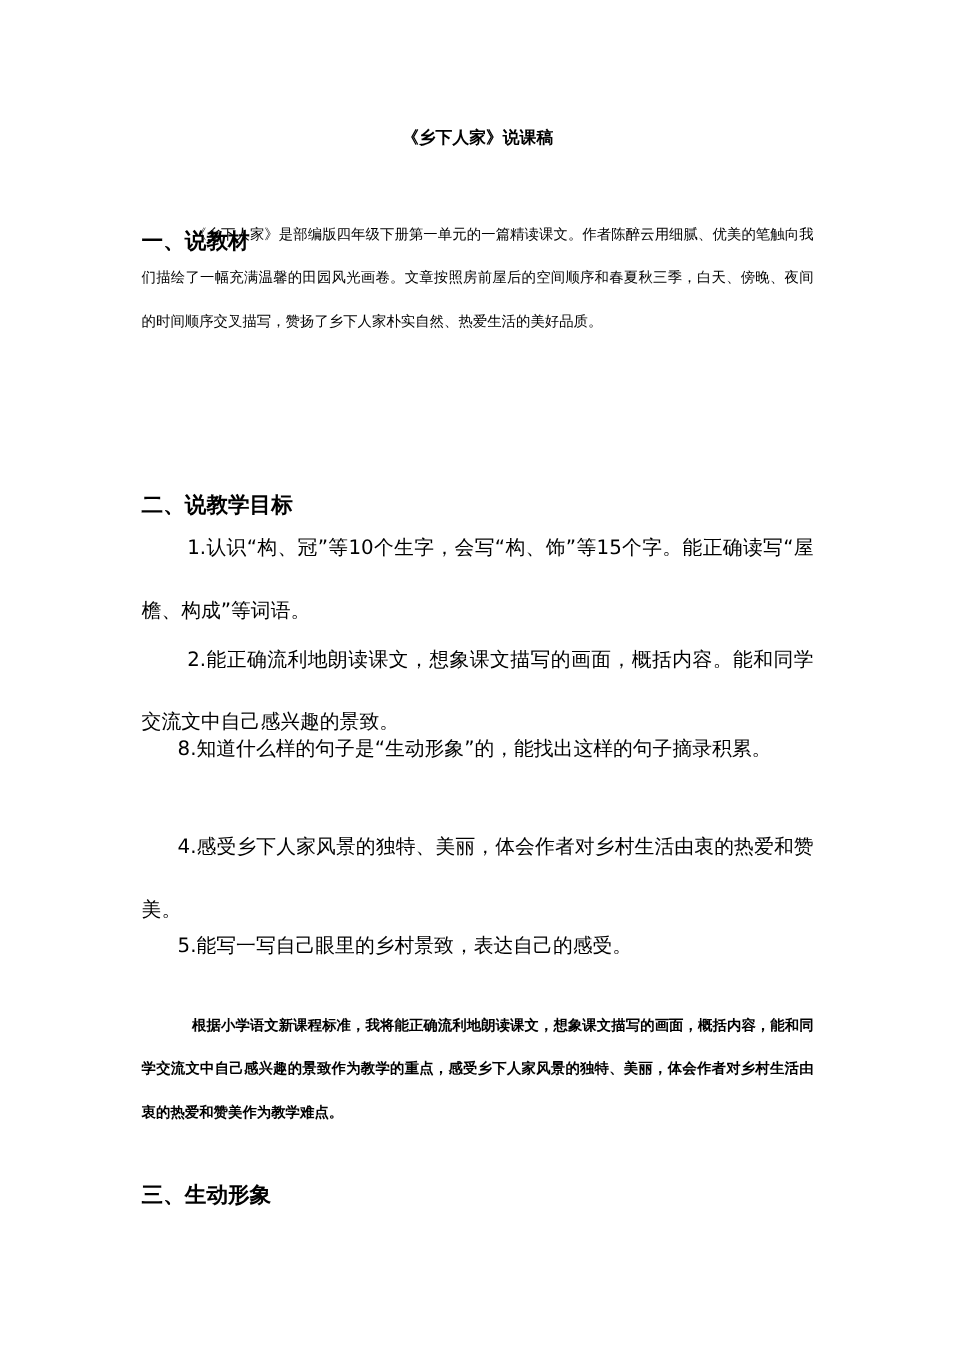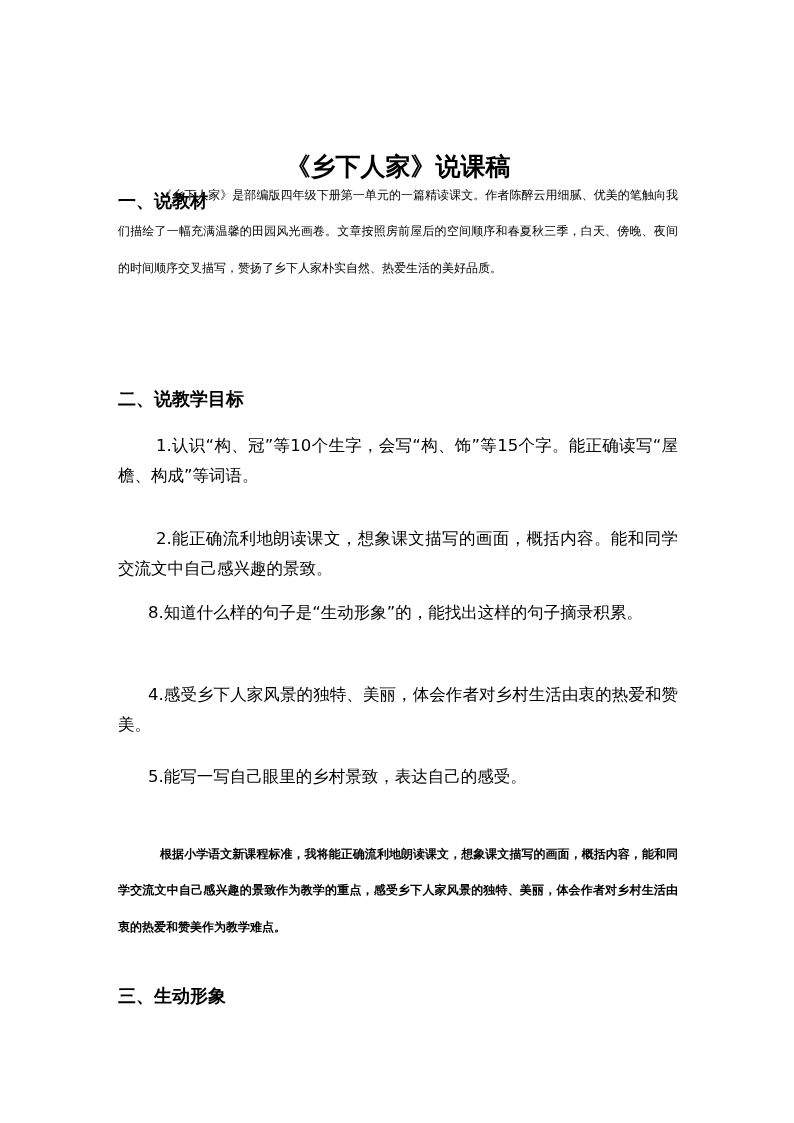--- a/index.html
+++ b/index.html
@@ -1,36 +1,36 @@
 <!DOCTYPE html>
 <html><head>
 <meta charset="utf-8">
 <style>
   html, body { margin:0; padding:0; background:#ffffff; }
   body { width:794px; height:1123px; position:relative; overflow:hidden;
          font-family: "DejaVu Sans", "Liberation Sans", sans-serif; color:#000; }
   .page { position:absolute; left:118px; top:0; width:560px; }
   .title { position:absolute; left:0; width:560px; top:106px; text-align:center;
-           font-size:25px; font-weight:bold; letter-spacing:0px;margin-top:44px; }
+           font-size:14px; font-weight:bold; letter-spacing:0px; }
   .h { position:absolute; left:0; font-size:18px; font-weight:bold; }
   .p { position:absolute; left:0; width:560px; font-size:12px; line-height:36.3px;
        text-align:justify; text-justify:inter-character; }
   .p .ind { display:inline-block; width:42px; }
-  .item { position:absolute; left:0; width:560px; font-size:16.5px; line-height:30px; text-align:justify; }
+  .item { position:absolute; left:0; width:560px; font-size:16.5px; line-height:52px; text-align:justify; }
 </style>
 </head>
 <body>
 
 <div class="page">
   <div class="title">《乡下人家》说课稿</div>
 
   <div class="h" style="top:148px;margin-top:41px;">一、说教材</div>
   <div class="p" style="top:177px;"><span class="ind"></span><span>《乡下人家》是部编版四年级下册第一单元的一篇精读课文。作者陈醉云用细腻、优美的笔触向我们描绘了一幅充满温馨的田园风光画卷。文章按照房前屋后的空间顺序和春夏秋三季，白天、傍晚、夜间的时间顺序交叉描写，赞扬了乡下人家朴实自然、热爱生活的美好品质。</span></div>
 
-  <div class="h" style="top:387px;">二、说教学目标</div>
+  <div class="h" style="top:409px;">二、说教学目标</div>
 
   <div class="item" style="top:431px;"><span class="ind" style="display:inline-block;width:38px;"></span><span>1.认识“构、冠”等10个生字，会写“构、饰”等15个字。能正确读写“屋檐、构成”等词语。</span></div>
   <div class="item" style="top:524px;"><span class="ind" style="display:inline-block;width:38px;"></span><span>2.能正确流利地朗读课文，想象课文描写的画面，概括内容。能和同学交流文中自己感兴趣的景致。</span></div>
   <div class="item" style="top:598px;"><span class="ind" style="display:inline-block;width:30px;"></span><span>8.知道什么样的句子是“生动形象”的，能找出这样的句子摘录积累。</span></div>
   <div class="item" style="top:680px;"><span class="ind" style="display:inline-block;width:30px;"></span><span>4.感受乡下人家风景的独特、美丽，体会作者对乡村生活由衷的热爱和赞美。</span></div>
   <div class="item" style="top:762px;"><span class="ind" style="display:inline-block;width:30px;"></span><span>5.能写一写自己眼里的乡村景致，表达自己的感受。</span></div>
 
   <div class="p" style="top:836px;font-weight:bold;"><span class="ind"></span><span>根据小学语文新课程标准，我将能正确流利地朗读课文，想象课文描写的画面，概括内容，能和同学交流文中自己感兴趣的景致作为教学的重点，感受乡下人家风景的独特、美丽，体会作者对乡村生活由衷的热爱和赞美作为教学难点。</span></div>
 
   <div class="h" style="top:984px;">三、生动形象</div>

